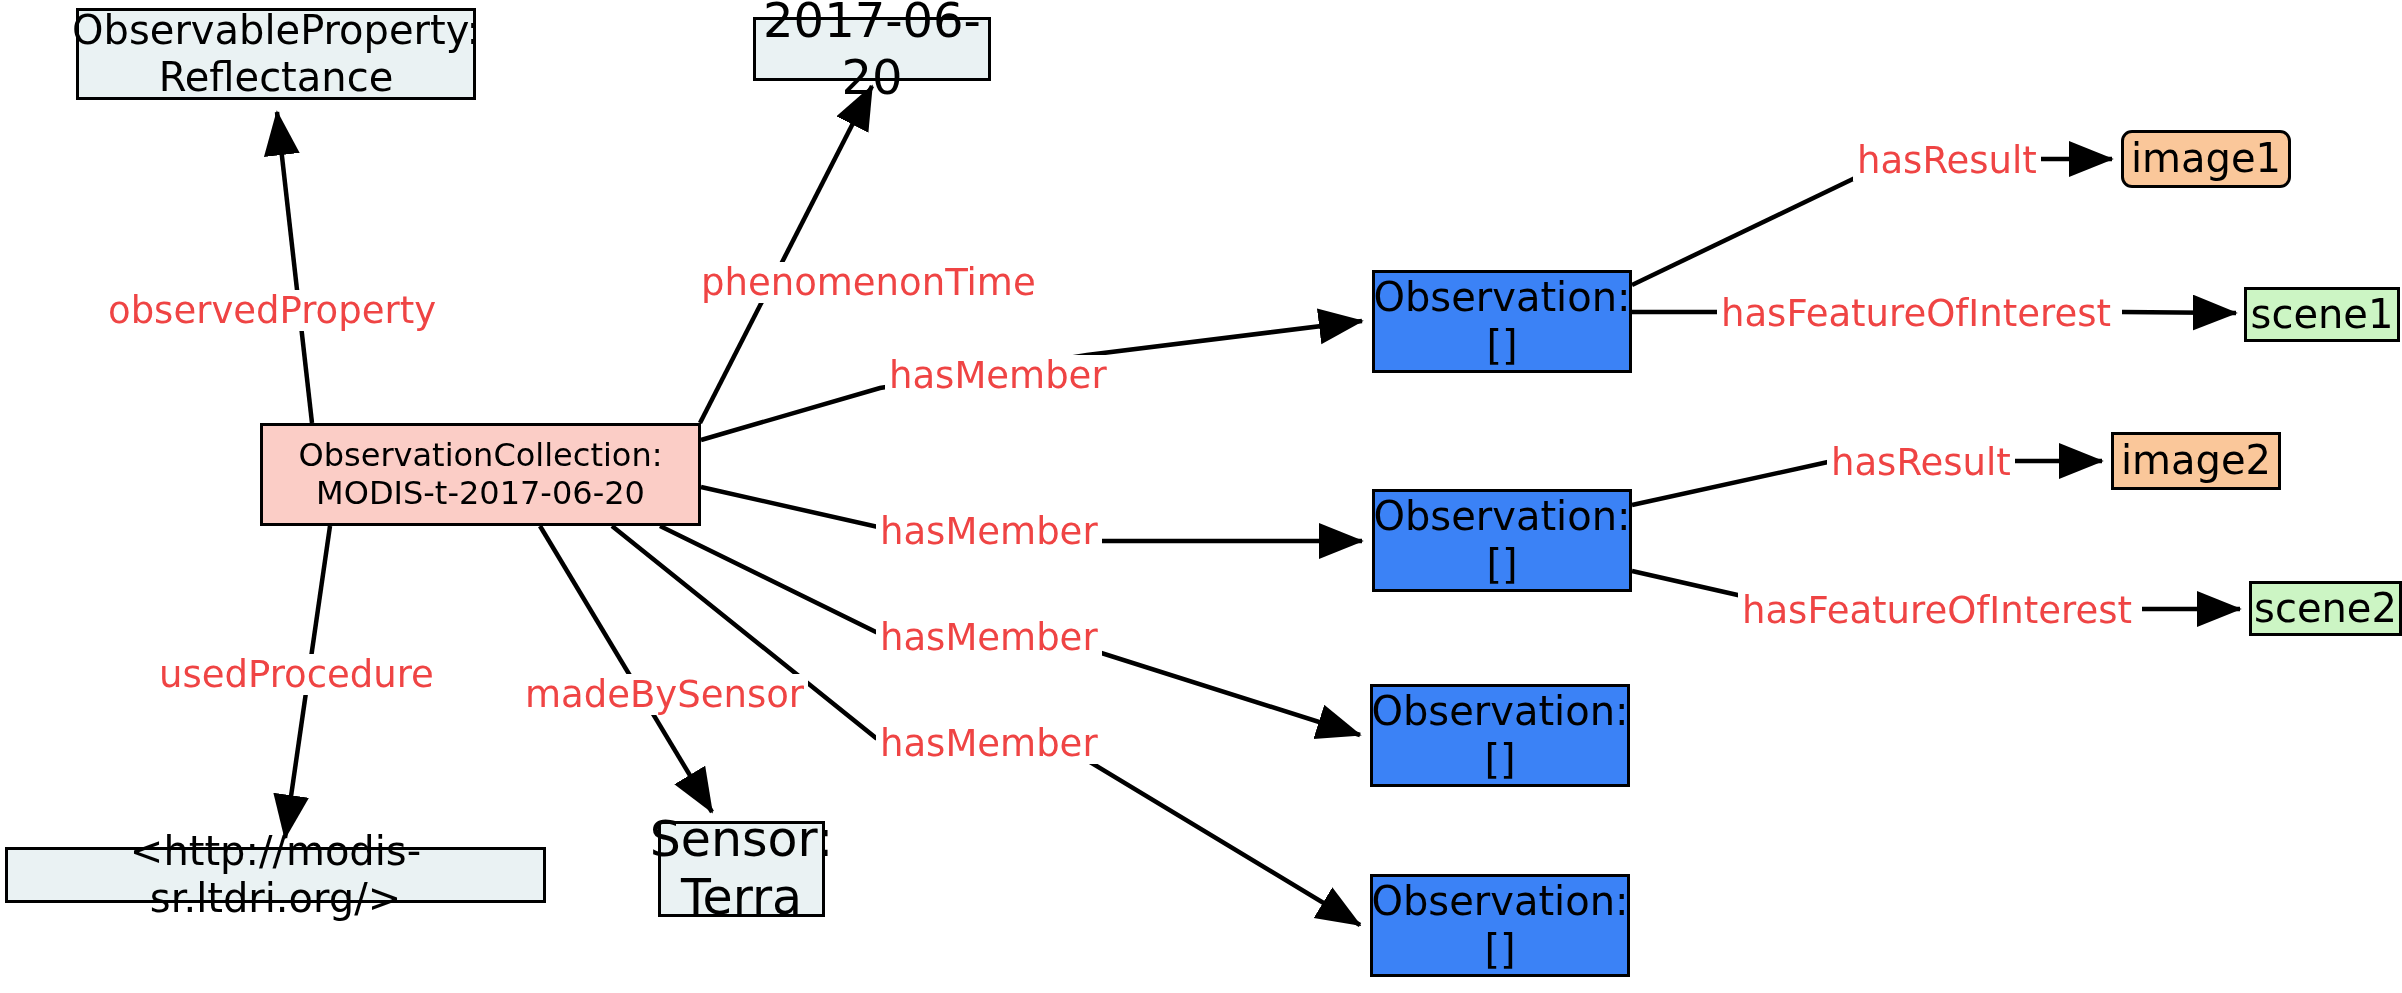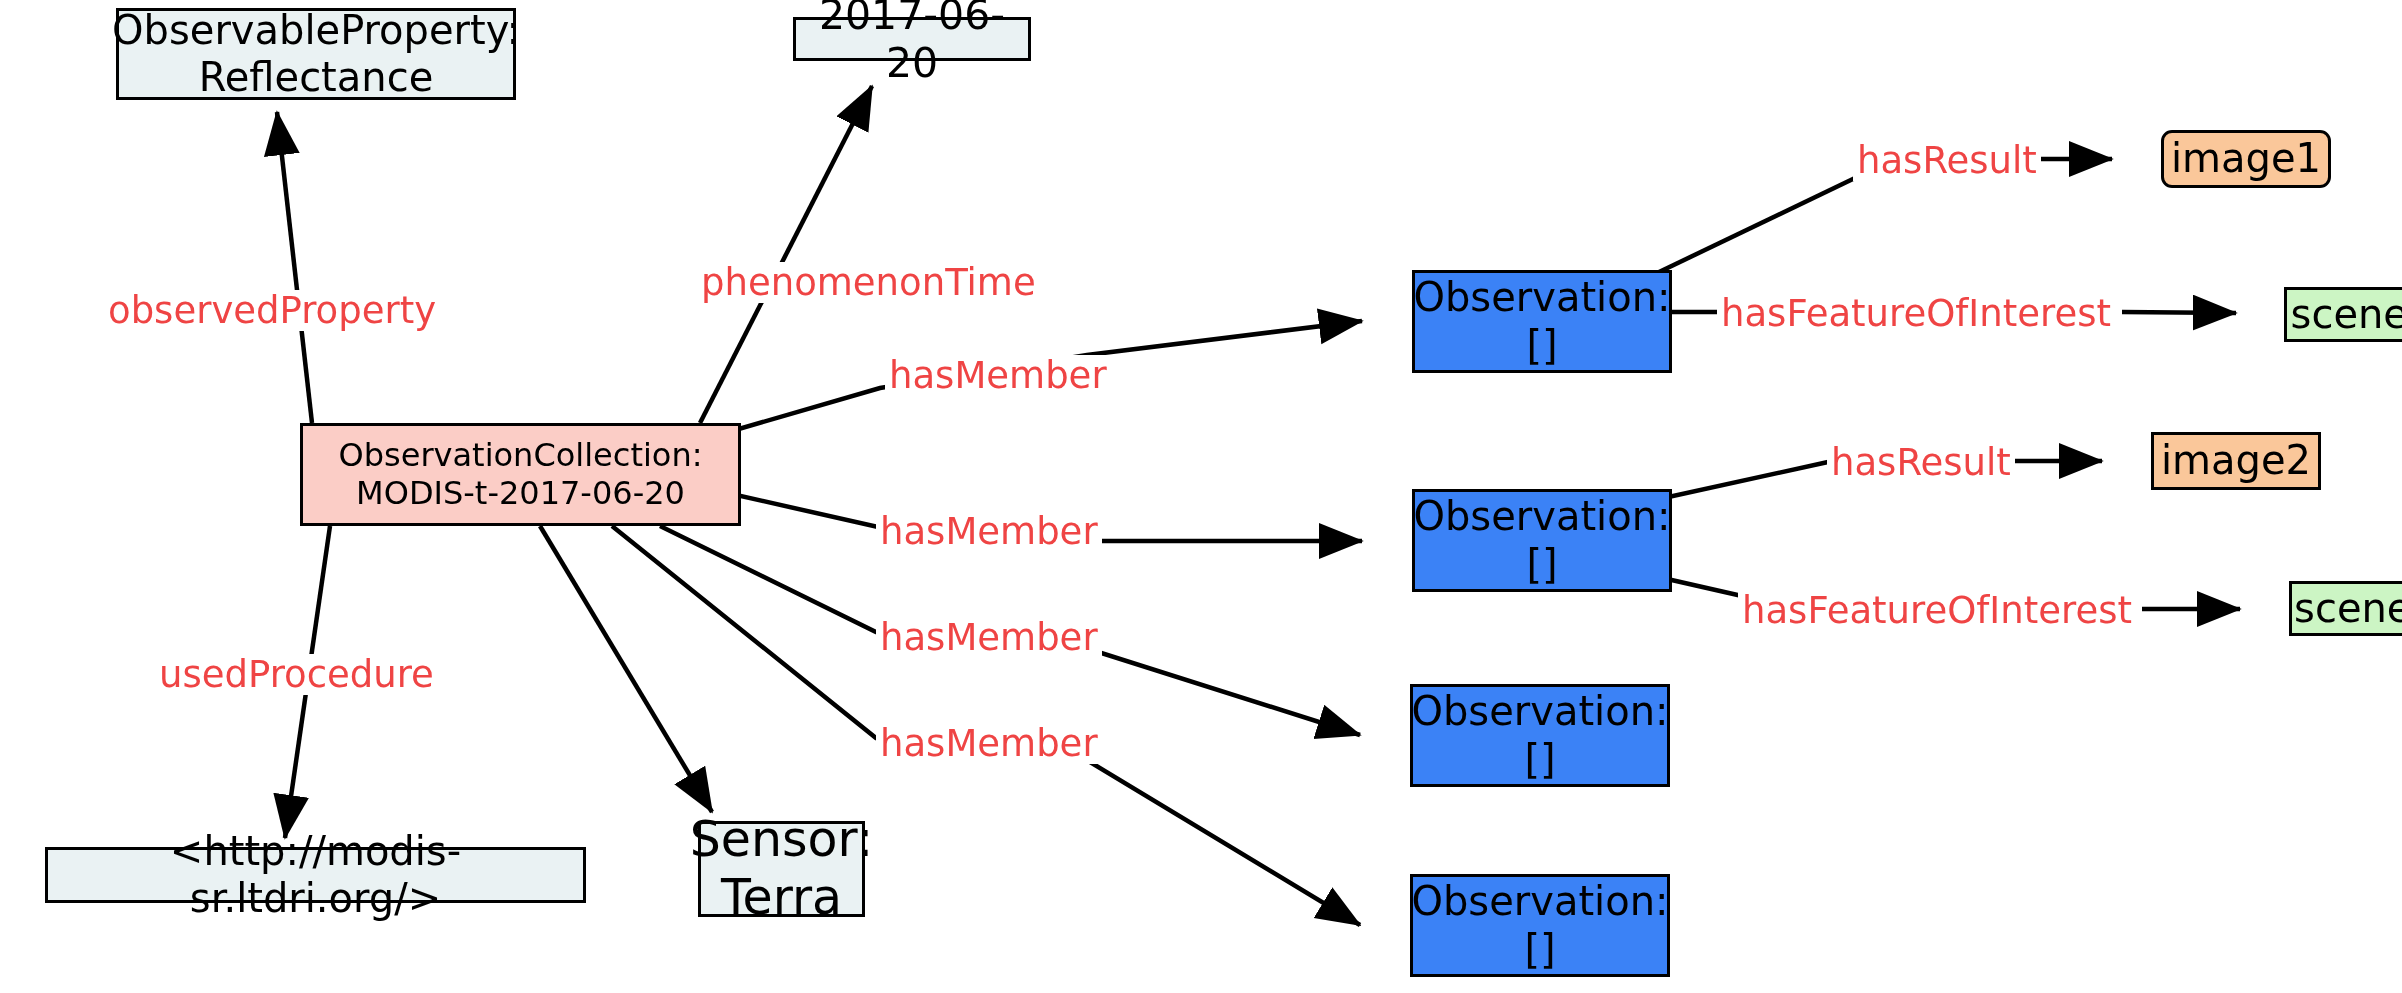--- a/index.html
+++ b/index.html
@@ -31,21 +31,20 @@
     border: 3px solid #000000;
     display: flex;
     align-items: center;
     justify-content: center;
     text-align: center;
     font-family: "DejaVu Sans", sans-serif;
     color: #000000;
     line-height: 1.18;
     white-space: pre-line;
     z-index: 3;
-    margin-left: 40px;
   }
   .n-blue   { background: #eaf2f3; }
   .n-pinkc  { background: #fbcdc6; }
   .n-pink   { background: #3b82f6; }
   .n-orange { background: #fac79a; }
   .n-green  { background: #ccf5c4; }
 
   .edge-label {
     position: absolute;
     font-family: "DejaVu Sans", sans-serif;
@@ -95,21 +94,21 @@
     <line x1="1632" y1="505" x2="1828" y2="462" stroke="#000000" stroke-width="4.5"></line>
     <line x1="2003" y1="461" x2="2102" y2="461" stroke="#000000" stroke-width="4.5" marker-end="url(#arrow)"></line>
 
     <line x1="1632" y1="571" x2="1742" y2="596" stroke="#000000" stroke-width="4.5"></line>
     <line x1="2142" y1="609" x2="2240" y2="609" stroke="#000000" stroke-width="4.5" marker-end="url(#arrow)"></line>
   </svg>
 
   <div class="node n-blue" style="left:76px; top:8px; width:400px; height:92px; font-size:40px;">ObservableProperty:
 Reflectance</div>
 
-  <div class="node n-blue" style="left:753px; top:17px; width:238px; height:44px; font-size:41px;">2017-06-20</div>
+  <div class="node n-blue" style="left:753px; top:17px; width:238px; height:64px; font-size:48px;">2017-06-20</div>
 
   <div class="node n-pinkc" style="left:260px; top:423px; width:441px; height:103px; font-size:32px;">ObservationCollection:
 MODIS-t-2017-06-20</div>
 
   <div class="node n-blue" style="left:5px; top:847px; width:541px; height:56px; font-size:40px;">&lt;http://modis-sr.ltdri.org/&gt;</div>
 
   <div class="node n-blue" style="left:658px; top:821px; width:167px; height:96px; font-size:49px;">Sensor:
 Terra</div>
 
   <div class="node n-pink" style="left:1372px; top:270px; width:260px; height:103px; font-size:40px;">Observation:
@@ -131,20 +130,21 @@
   <div class="node n-orange" style="left:2111px; top:432px; width:170px; height:58px; font-size:40px;">image2</div>
 
   <div class="node n-green" style="left:2249px; top:581px; width:153px; height:55px; font-size:40px;">scene2</div>
 
   <div class="edge-label" style="left:104px; top:262px;margin-top:28px;">observedProperty</div>
 
   <div class="edge-label" style="left:697px; top:262px;">phenomenonTime</div>
 
   <div class="edge-label" style="left:155px; top:654px;">usedProcedure</div>
 
+  <div class="edge-label" style="left:521px; top:674px;">madeBySensor</div>
 
   <div class="edge-label" style="left:885px; top:355px;">hasMember</div>
 
   <div class="edge-label" style="left:876px; top:511px;">hasMember</div>
 
   <div class="edge-label" style="left:876px; top:617px;">hasMember</div>
 
   <div class="edge-label" style="left:876px; top:723px;">hasMember</div>
 
   <div class="edge-label" style="left:1853px; top:140px;">hasResult</div>

